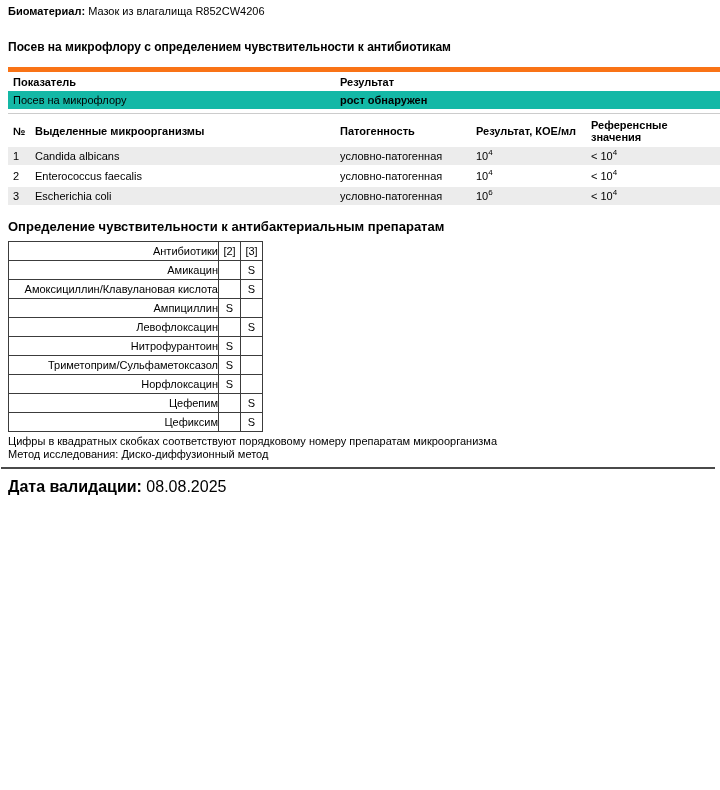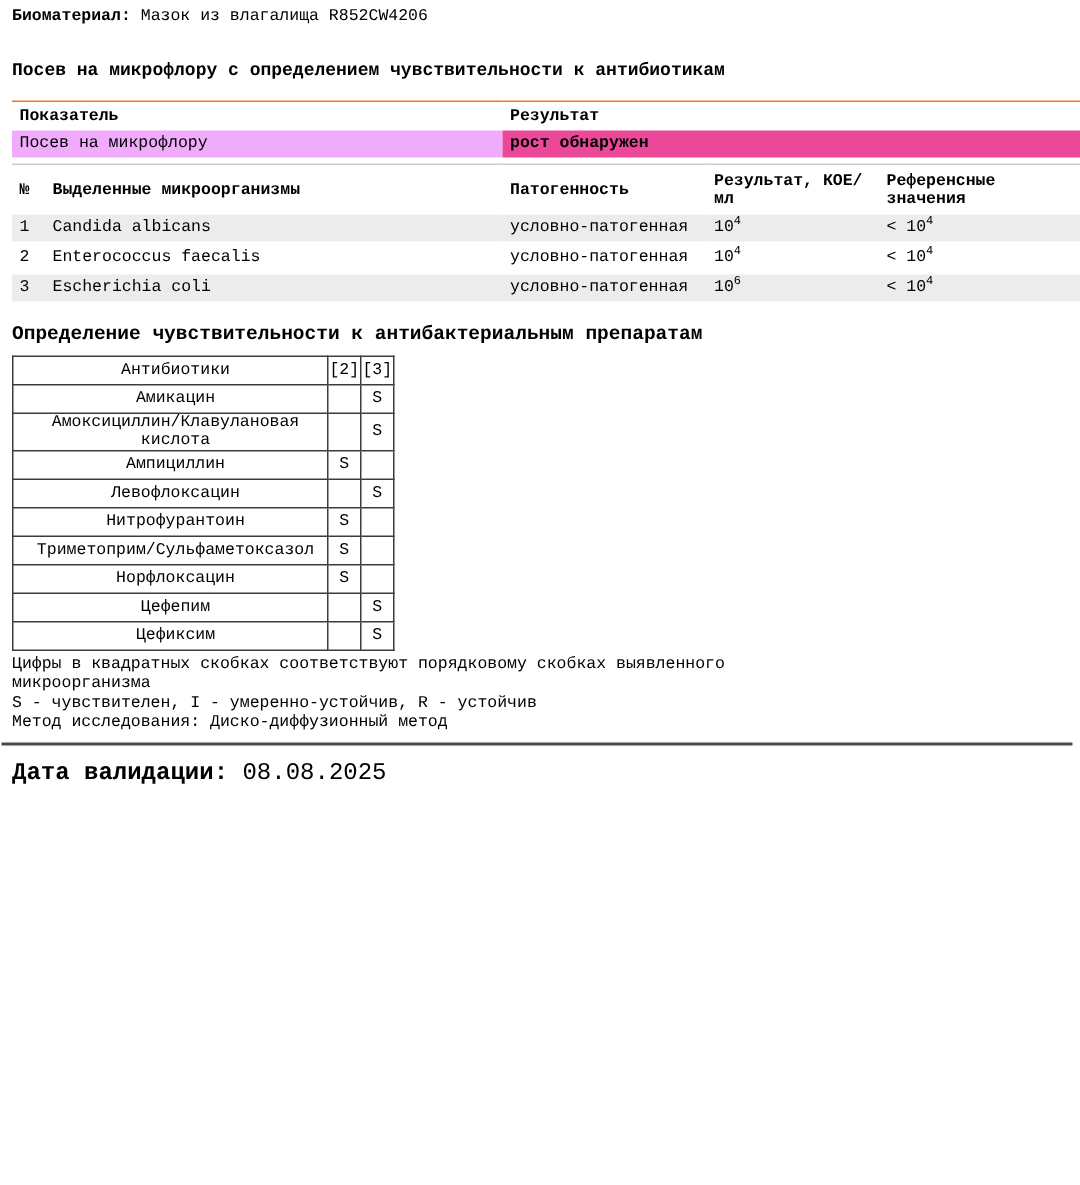--- a/index.html
+++ b/index.html
@@ -5,47 +5,47 @@
   * { box-sizing: border-box; }
   html, body { margin: 0; padding: 0; }
   body {
     width: 720px; height: 790px;
     background: #ffffff;
     font-family: "Liberation Sans", sans-serif;
     color: #000000;
     font-size: 11px;
     overflow: hidden;
   }
-  .page { position: relative; width: 572px; height: 790px; font-family: Liberation Mono, monospace; }
+  .page { position: relative; width: 572px; height: 790px; }
 
   .bio-line { padding: 5px 8px 0 8px; font-size: 11px; }
   .bio-line .lbl { font-weight: bold; }
 
   h1.report-title {
     margin: 21px 8px 0 8px;
     font-size: 12px;
     font-weight: bold;
     line-height: 19px;
   }
 
   
   table.result-table {
     margin: 10px 0 0 8px;
     width: 712px;
     border-collapse: collapse;
-    border-top: 1px solid #f97316;
+    border-top: 5px solid #f97316;
     table-layout: fixed;
   }
   table.result-table th, table.result-table td {
     font-size: 11px; text-align: left; vertical-align: middle;
     padding: 3px 4px 3px 5px;
   }
   table.result-table th { font-weight: bold; padding-top: 4px; padding-bottom: 3px; }
-  table.result-table td.ind-cell  { background: #f0abfc; }
-  table.result-table td.res-cell  { background: #ec4899; font-weight: bold; }
+  table.result-table td.ind-cell  { background: #14b8a6; }
+  table.result-table td.res-cell  { background: #14b8a6; font-weight: bold; }
 
   
   table.org-table {
     margin: 4px 0 0 8px;
     width: 712px;
     border-collapse: collapse;
     border-top: 1px solid #cccccc;
     table-layout: fixed;
   }
   table.org-table th, table.org-table td {
@@ -66,21 +66,21 @@
     table-layout: fixed;
   }
   table.ab-table th, table.ab-table td {
     border: 1px solid #3c3c3c;
     font-size: 11px;
     font-weight: normal;
     height: 19px;
     vertical-align: middle;
     padding: 0;
   }
-  table.ab-table .name-col { width: 210px; text-align: center; padding-left: 7px; }
+  table.ab-table .name-col { width: 210px; text-align: right; padding-left: 7px; }
   table.ab-table .mark-col { width: 22px; text-align: center; }
 
   .footnotes { margin: 3px 8px 0 8px; line-height: 13px; font-size: 11px; }
 
   .sep-line {
     margin: 6px 0 0 1px;
     width: 714px; height: 0;
     border: none;
     border-top: 2px solid #4a4a4a;
   }
@@ -207,22 +207,21 @@
     </tr>
     <tr>
       <td class="name-col">Цефиксим</td>
       <td class="mark-col"></td>
       <td class="mark-col">S</td>
     </tr>
   </tbody>
     </table>
 
   <div class="footnotes">
-    <div>Цифры в квадратных скобках соответствуют порядковому скобках выявленного микроорганизма</div>
-    <div>S - чувствителен, I - умеренно-устойчив, R - устойчив</div>
+    <div>Цифры в квадратных скобках соответствуют порядковому номеру препаратам микроорганизма</div>
     <div>Метод исследования: Диско-диффузионный метод</div>
   </div>
 
   <hr class="sep-line">
 
   <div class="validation">
     <span class="lbl">Дата валидации:</span>
     <span>08.08.2025</span>
   </div>
 

